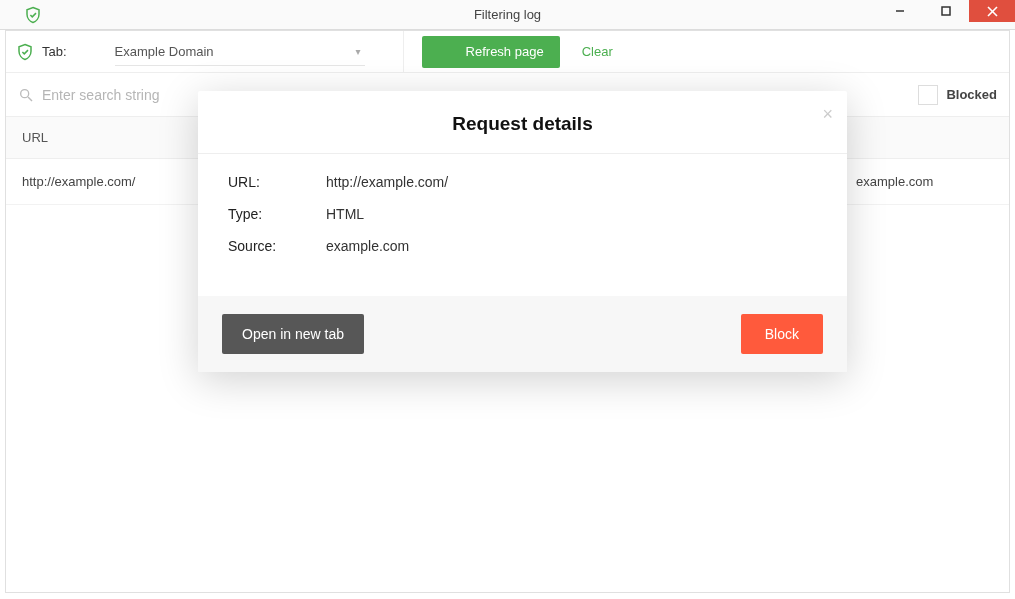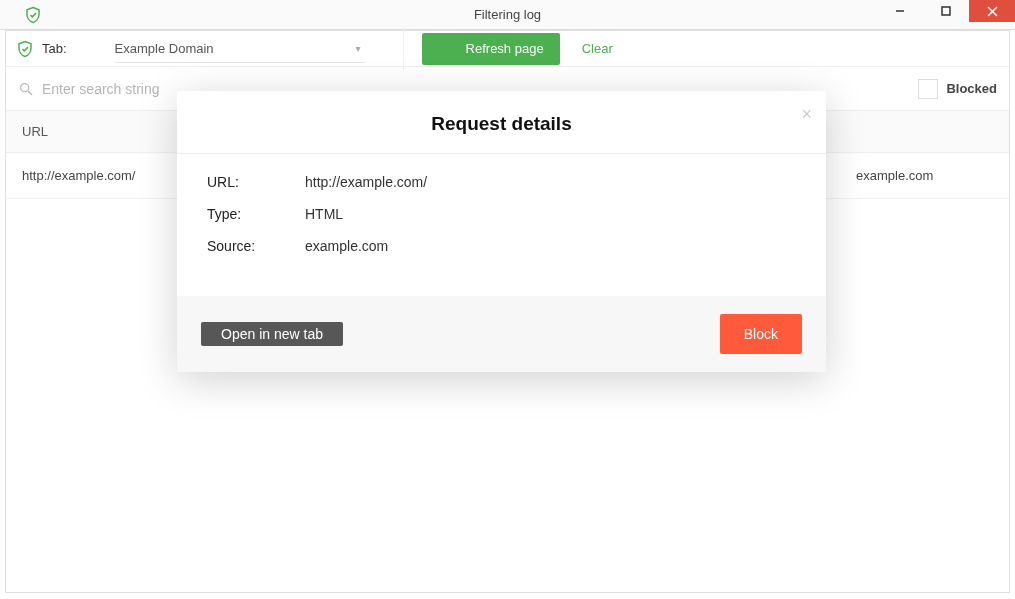--- a/index.html
+++ b/index.html
@@ -60,21 +60,21 @@
     border: 1px solid #e0e0e0;
     margin: 0 5px 5px 5px;
     height: 563px;
     background: #fff;
     position: relative;
   }
   
   .toprow {
     display: flex;
     align-items: center;
-    height: 36px;
+    height: 42px;
     border-bottom: 1px solid #eee;
     padding: 0 10px;
     gap: 8px;
   }
   .shield-small { width: 18px; height: 18px; display:flex; align-items:center; justify-content:center; }
   .tab-label { color: #333; font-size: 13px; margin-right: 40px; }
   .tab-select {
     flex: 0 0 250px;
     color: #555;
     display: flex;
@@ -155,21 +155,21 @@
   }
 
   
   .modal-backdrop {
     position: absolute;
     inset: 0;
     pointer-events: none;
   }
   .modal {
     position: absolute;
-    left: 171px;
+    left: 192px;
     top: 60px;
     width: 649px;
     background: #fff;
     box-shadow: 0 8px 40px rgba(0,0,0,0.18);
     border-radius: 2px;
     pointer-events: auto;
   }
   .modal-header {
     padding: 22px 24px 18px 24px;
     border-bottom: 1px solid #eee;
@@ -209,21 +209,21 @@
   .modal-footer {
     background: #f7f7f7;
     padding: 18px 24px;
     display: flex;
     justify-content: space-between;
     align-items: center;
   }
   .btn-dark {
     background: #575757;
     color: #fff;
-    height: 24px;
+    height: 40px;
     padding: 0 20px;
     border: none;
     border-radius: 2px;
     font-size: 14px;
     cursor: pointer;
   }
   .btn-red {
     background: #ff5a3c;
     color: #fff;
     height: 40px;

